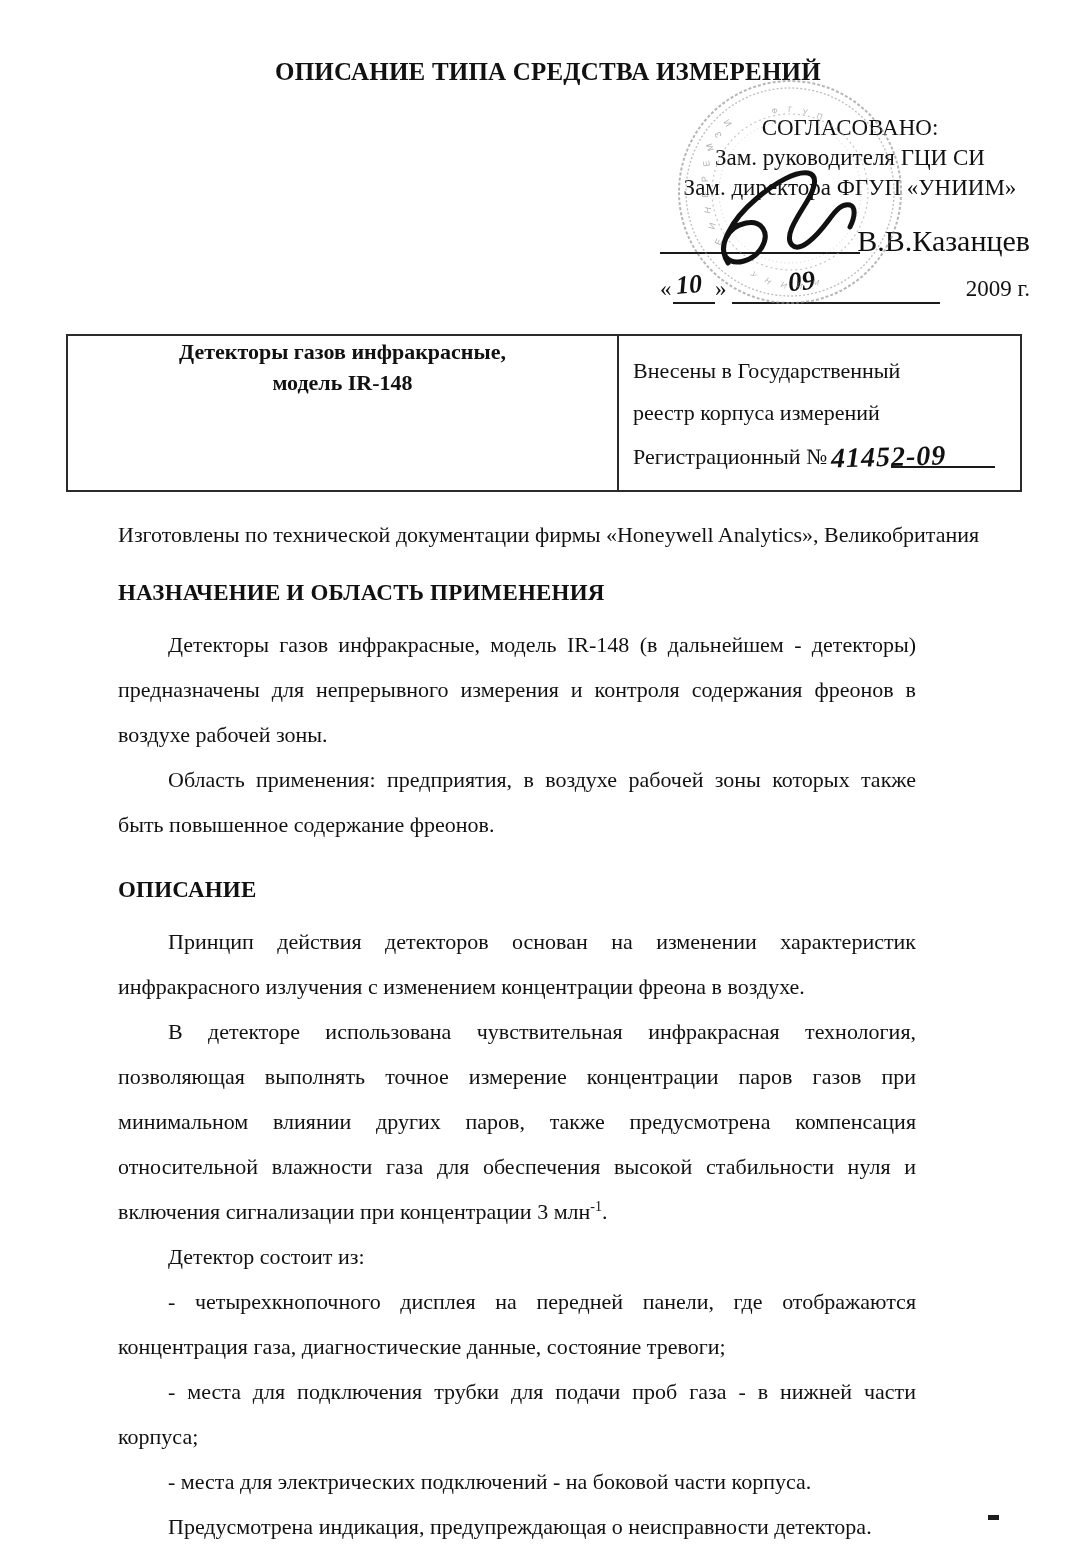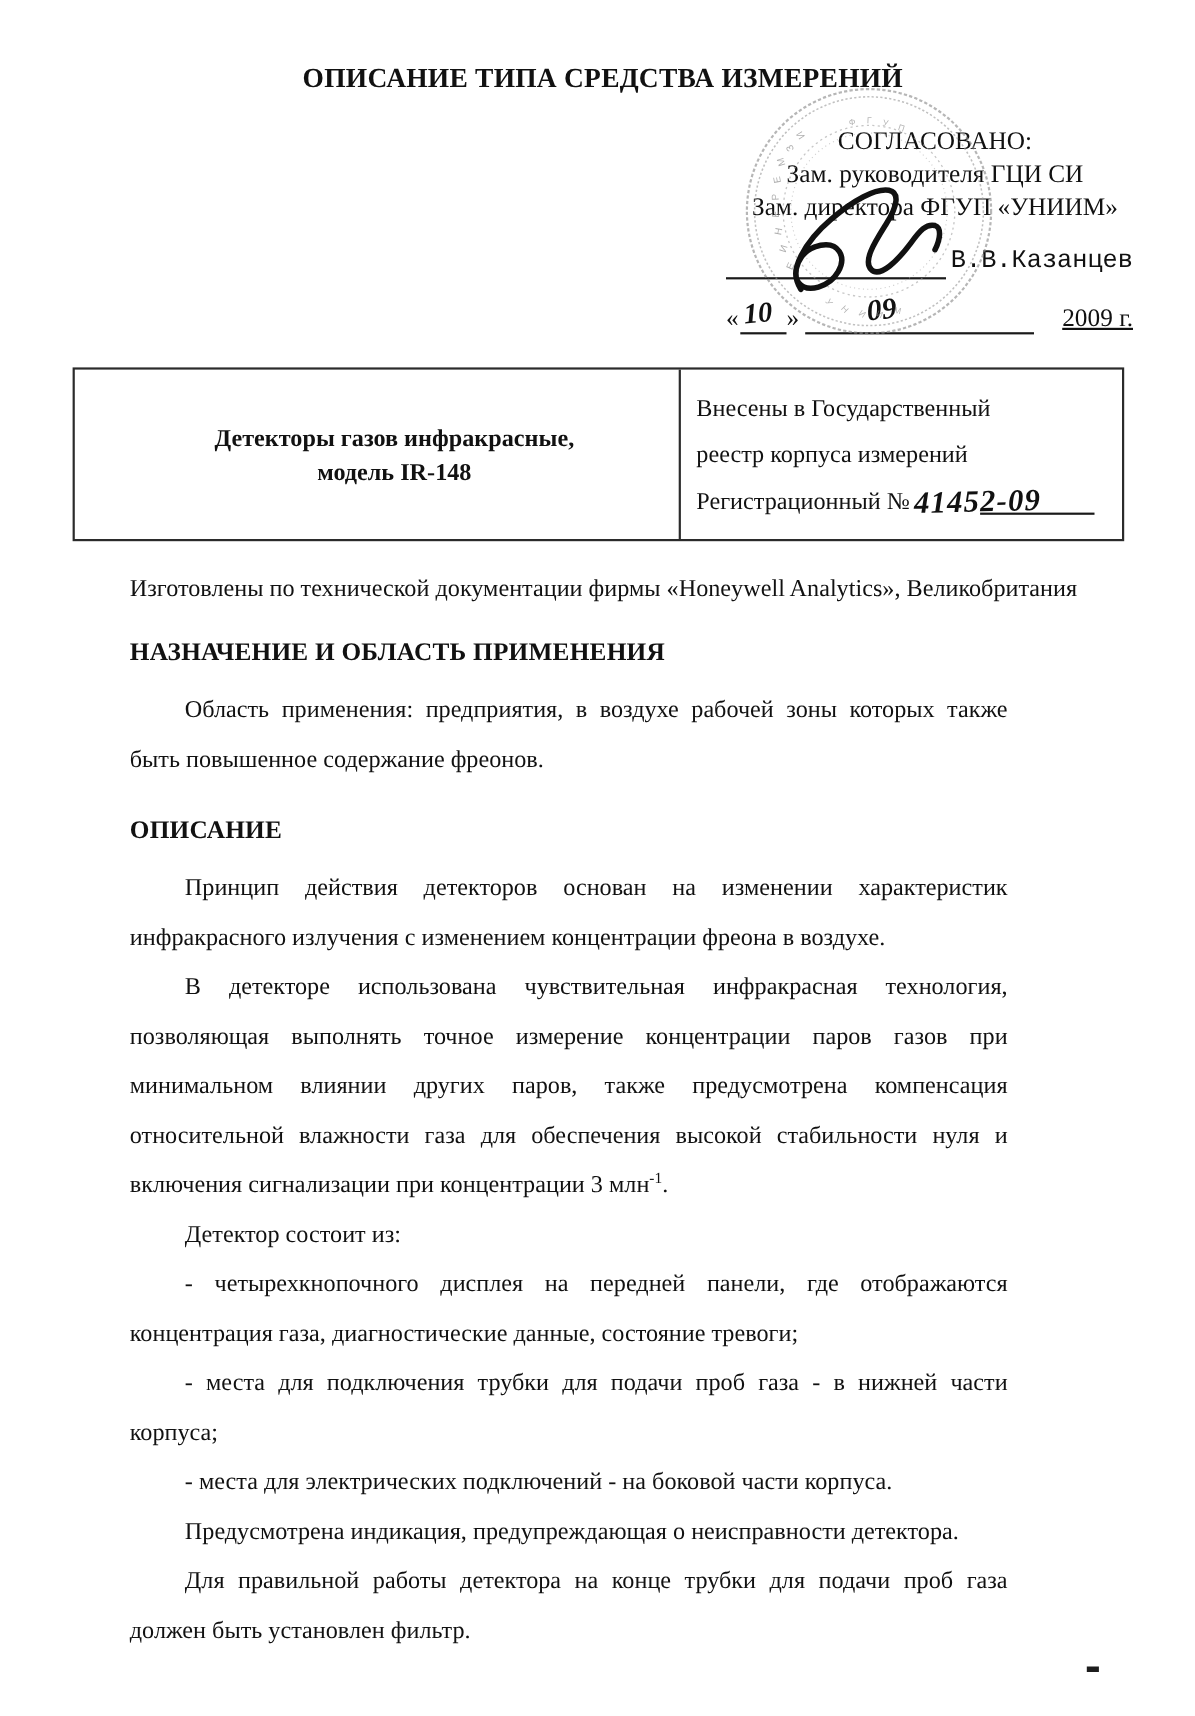--- a/index.html
+++ b/index.html
@@ -59,23 +59,22 @@
     position: absolute;
     left: 0;
     top: 28px;
     width: 200px;
     border-bottom: 2px solid #1a1a1a;
   }
   .sign-name {
     position: absolute;
     right: 0;
     top: 0;
-    font-size: 23px;
+    font-size: 30px;
     white-space: nowrap;
-    font-family: Liberation Mono, monospace;
   }
 
   .date-row {
     position: absolute;
     top: 276px;
     left: 660px;
     width: 370px;
     height: 34px;
     font-size: 23px;
   }
@@ -112,21 +111,20 @@
     left: 72px;
     top: 26px;
     width: 208px;
     border-bottom: 2px solid #1a1a1a;
   }
   .date-year {
     position: absolute;
     right: 0;
     top: 0;
     white-space: nowrap;
-    text-decoration: underline;
   }
 
   
   .seal {
     position: absolute;
     left: 676px;
     top: 78px;
     width: 228px;
     height: 228px;
     pointer-events: none;
@@ -154,26 +152,25 @@
   .reg-divider {
     position: absolute;
     left: 549px;
     top: 0;
     width: 0;
     height: 100%;
     border-left: 2px solid #2b2b2b;
   }
   .reg-left {
     position: absolute;
-    left: 16px;
+    left: 0;
     top: 0;
     width: 549px;
     height: 100%;
     display: flex;
-    align-items: center;
     justify-content: center;
   }
   .reg-left-inner {
     text-align: center;
     font-weight: bold;
     font-size: 22px;
     line-height: 31px;
   }
   .reg-right {
     position: absolute;
@@ -344,20 +341,21 @@
   </div>
 
   <div class="body-area">
 
     <div class="line-made">Изготовлены по технической документации фирмы «Honeywell Analytics», Великобритания</div>
 
     <div class="section-head head-1">НАЗНАЧЕНИЕ И ОБЛАСТЬ ПРИМЕНЕНИЯ</div>
 
     <div class="gap-sm"></div>
 
+    <p class="para">Детекторы газов инфракрасные, модель IR-148 (в дальнейшем - детекторы) предназначены для непрерывного измерения и  контроля содержания фреонов в воздухе рабочей зоны.</p>
     <p class="para">Область применения: предприятия, в  воздухе рабочей зоны которых также быть повышенное содержание фреонов.</p>
 
     <div class="section-head head-2">ОПИСАНИЕ</div>
 
     <div class="gap-sm"></div>
 
     <p class="para">Принцип действия детекторов   основан на изменении характеристик инфракрасного излучения с изменением концентрации фреона в воздухе.</p>
 
     <p class="para"><span>В детекторе  использована чувствительная инфракрасная технология, позволяющая выполнять точное измерение концентрации паров газов при минимальном влиянии других паров, также предусмотрена компенсация относительной влажности газа для обеспечения высокой стабильности нуля и включения сигнализации при концентрации 3 млн</span><sup>-1</sup><span>.</span></p>
 

